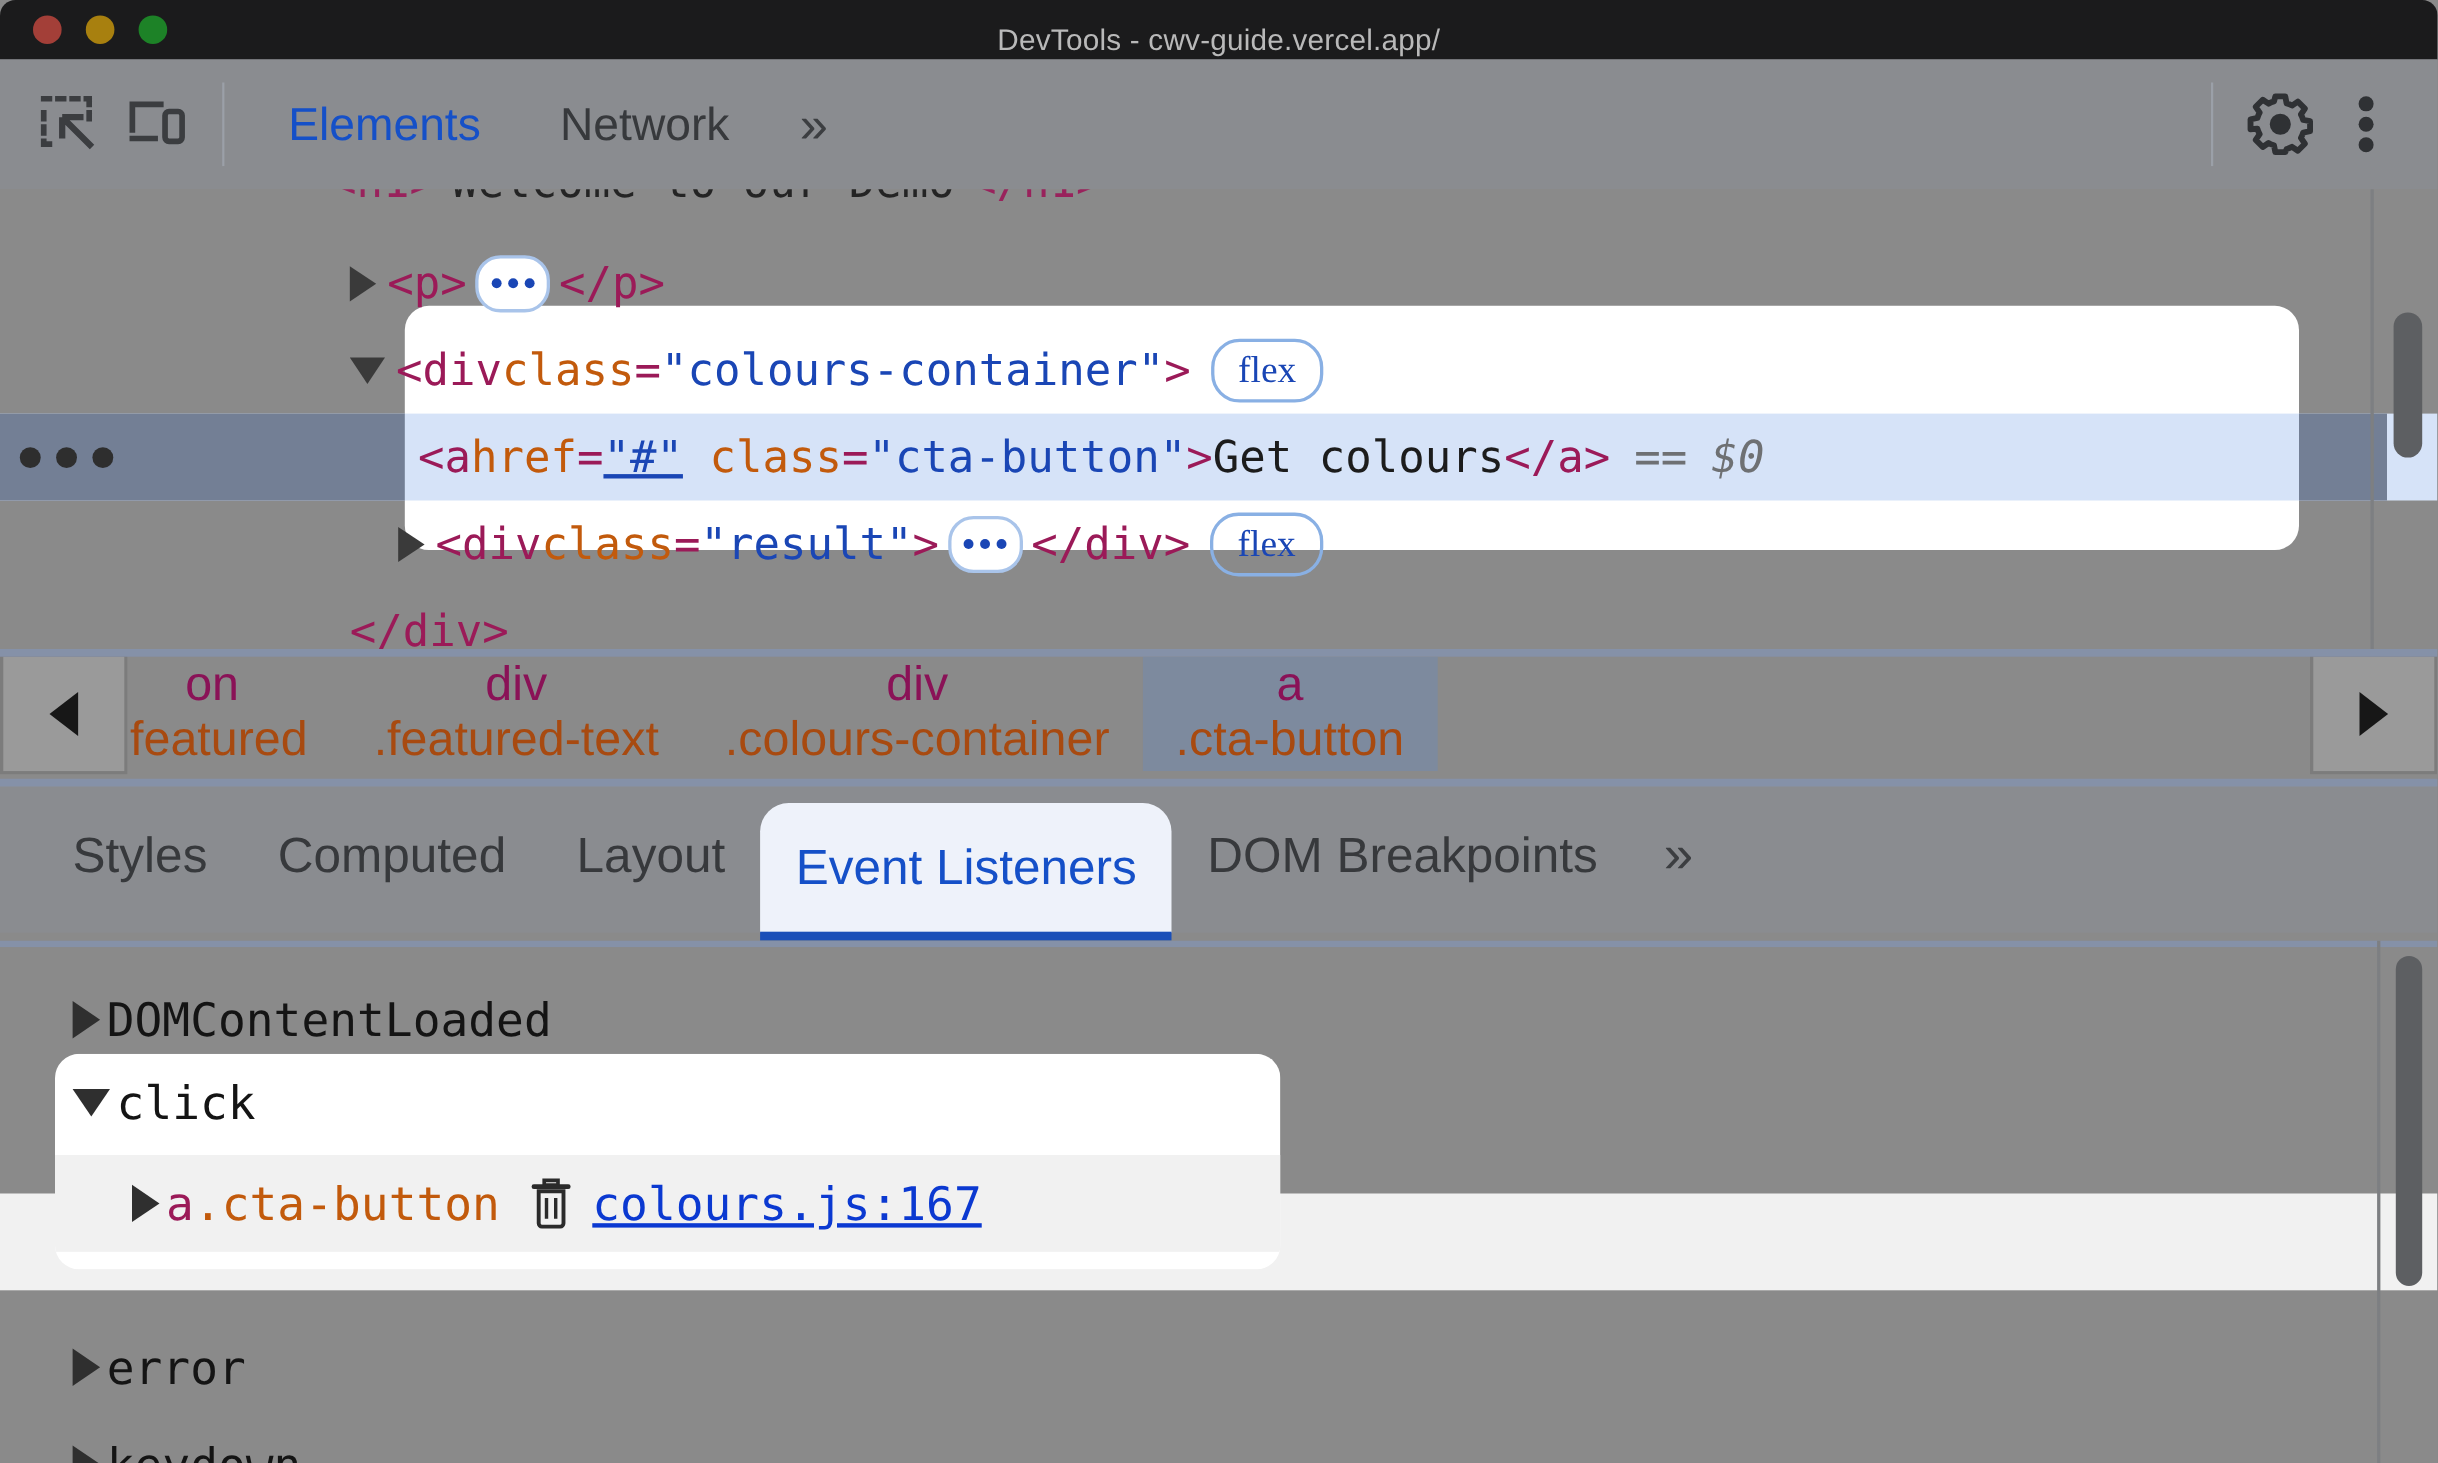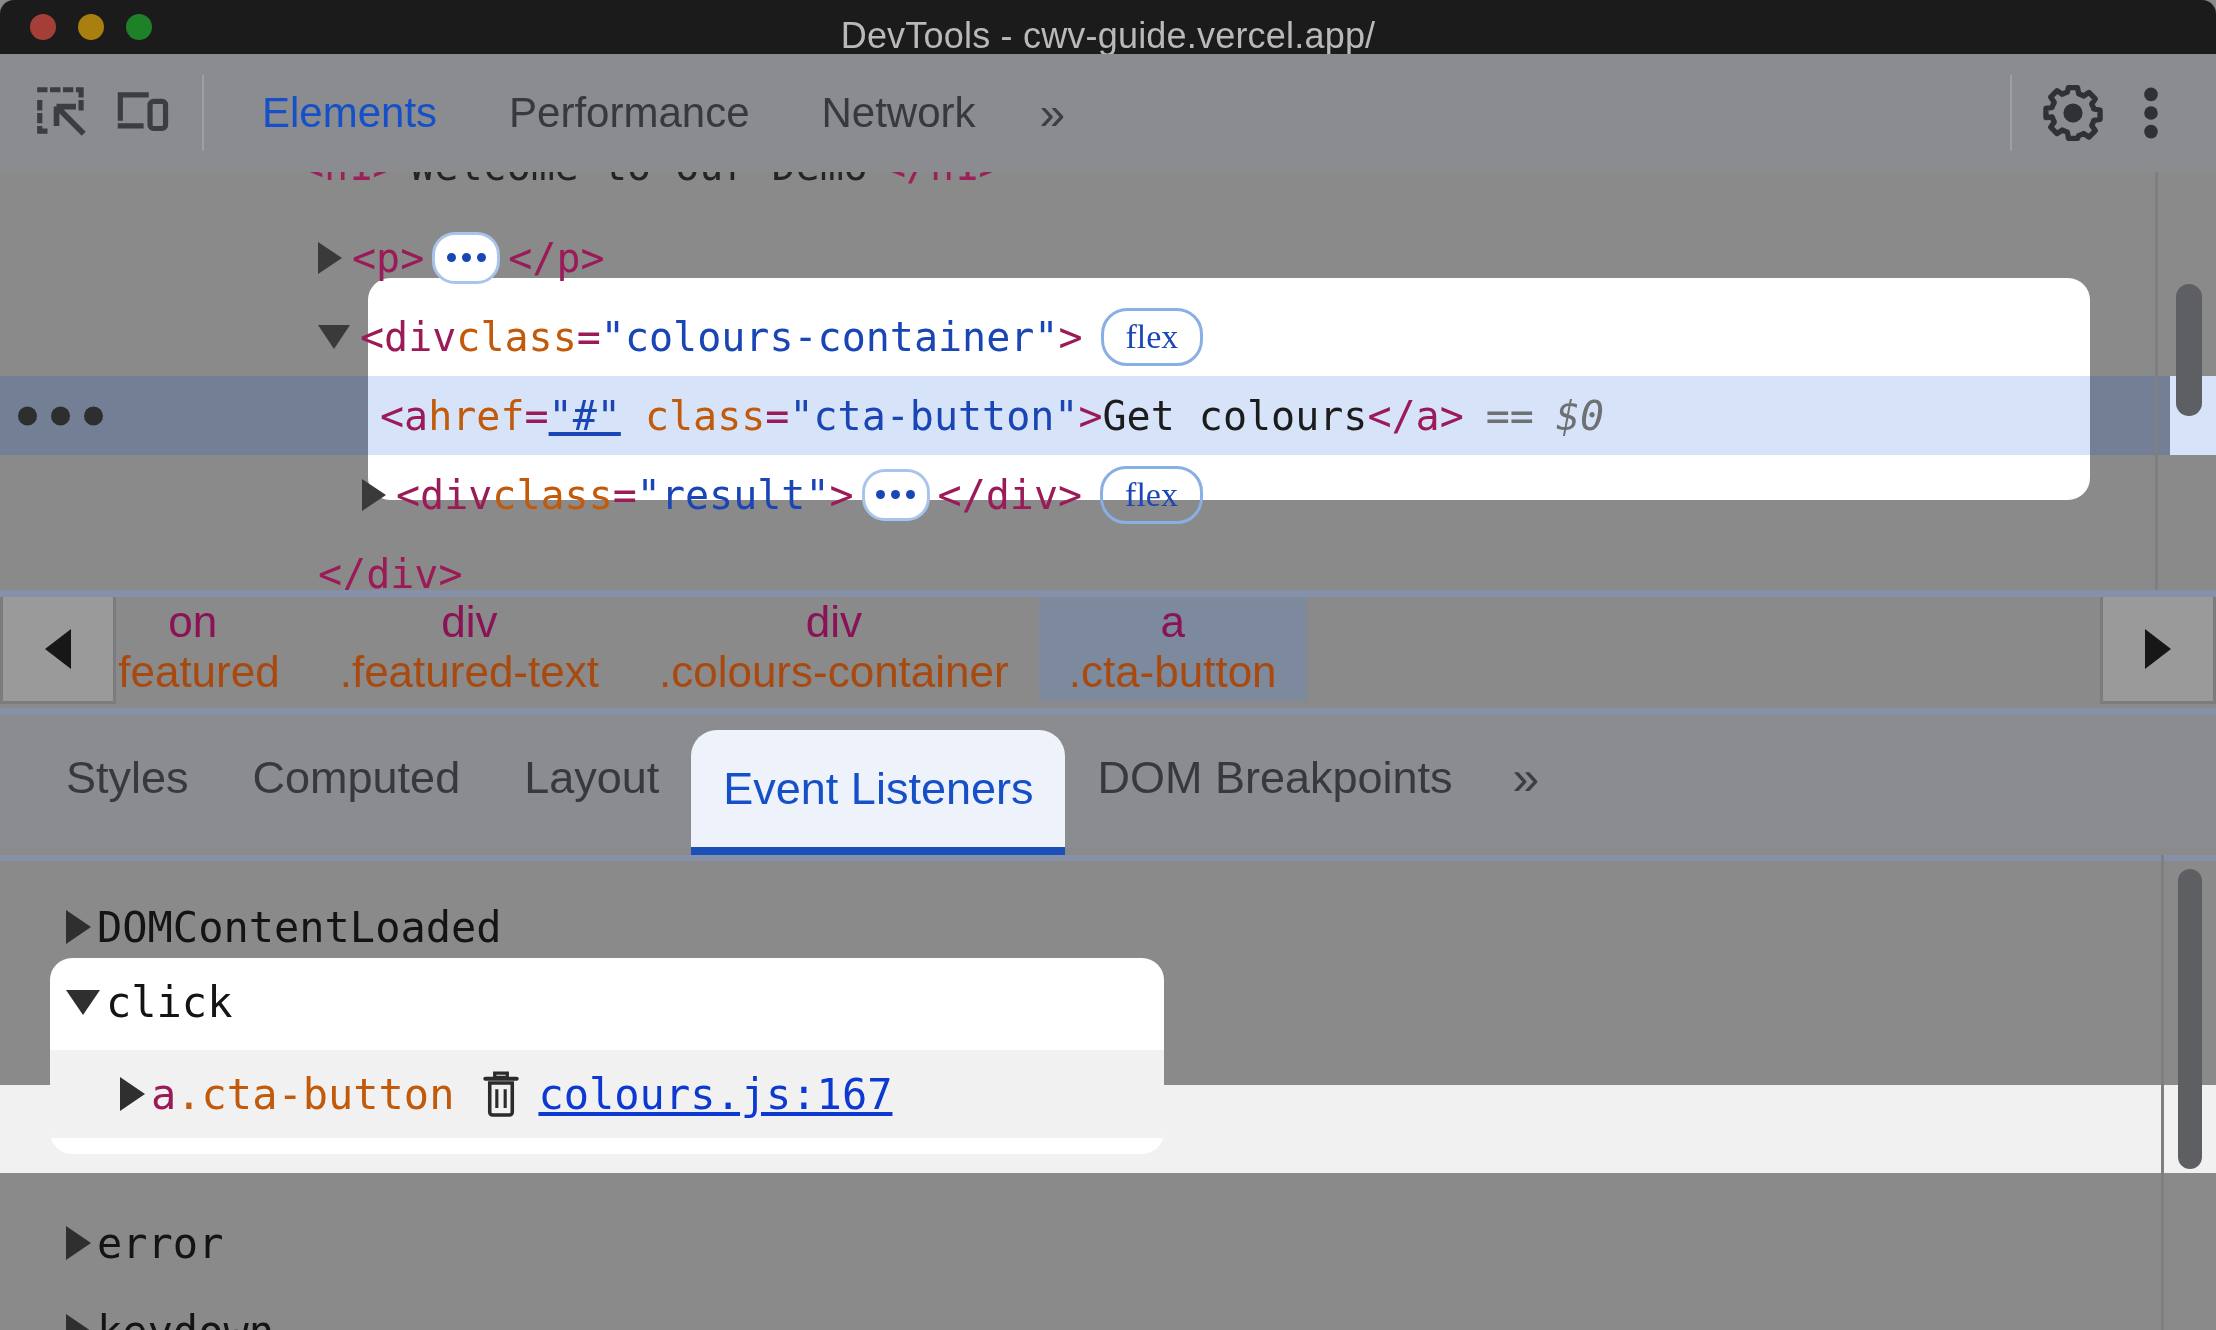--- a/index.html
+++ b/index.html
@@ -19,21 +19,21 @@
     display:flex;align-items:center;
   }
   .lights{position:absolute;left:30px;top:0;height:54px;display:flex;align-items:center;gap:22px;}
   .light{width:26px;height:26px;border-radius:50%;}
   .l-red{background:#a33f38;}
   .l-yellow{background:#a8800f;}
   .l-green{background:#1d8227;}
   .title-text{
     position:absolute;left:0;right:0;top:0;height:72px;
     display:flex;align-items:center;justify-content:center;
-    color:#b9b9b9;font-size:36px;letter-spacing:.2px;
+    color:#b9b9b9;font-size:27px;letter-spacing:.2px;
   }
 
   
   .toolbar{
     position:absolute;left:0;top:54px;width:2216px;height:118px;
     background:#8a8c90;
     display:flex;align-items:center;
   }
   .tb-icon{
     width:78px;height:78px;display:flex;align-items:center;justify-content:center;
@@ -233,23 +233,20 @@
         <path d="M3 4h12v2H5v9H3V4z M3 16h10v2H3v-2z" fill="#3b3d40"></path>
         <rect x="15.5" y="7.5" width="6" height="10.5" rx="1.4" fill="none" stroke="#3b3d40" stroke-width="2"></rect>
       </svg>
     </div>
 
     <div class="tb-sep"></div>
 
     <div class="tabs">
       <div class="tab active">
         <span>Elements</span>
-      </div>
-      <div class="tab">
-        <span>Performance</span>
       </div>
       <div class="tab">
         <span>Network</span>
       </div>
       <div class="chev-more">»</div>
     </div>
 
     <div class="tb-right">
       <div class="tb-sep"></div>
       <div class="tb-icon">

